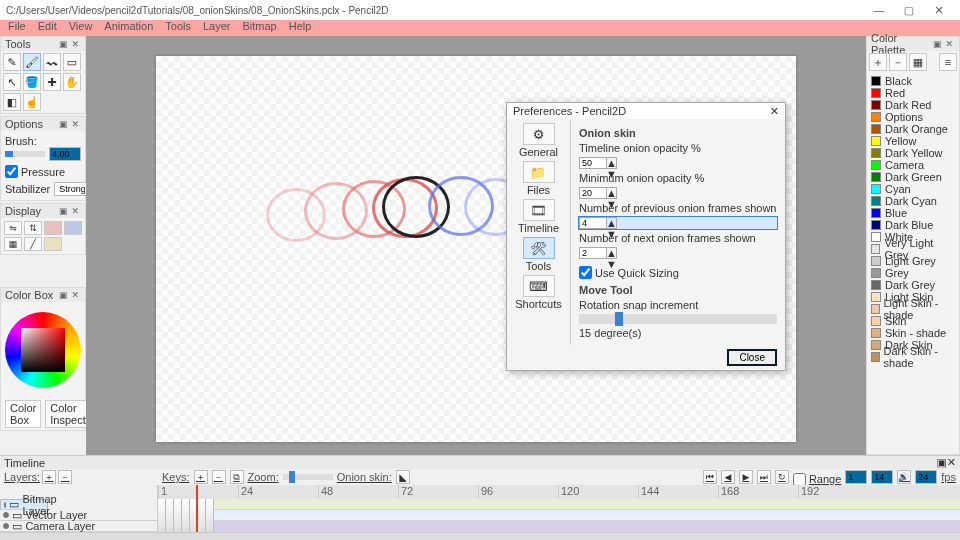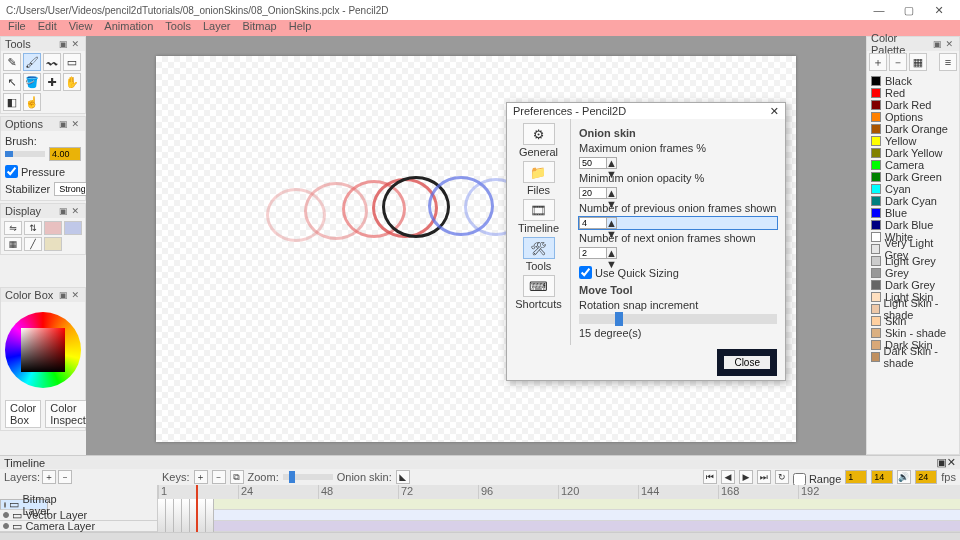--- a/index.html
+++ b/index.html
@@ -15,21 +15,21 @@
 .panel .hdr { background: #eaeaea; height: 14px; display: flex; align-items: center; padding: 0 4px; font-size: 9px; color: #444; }
 .panel .hdr .sp { flex: 1; }
 .panel .hdr .x { font-size: 9px; color: #666; padding: 0 2px; }
 .toolgrid { display: flex; flex-wrap: wrap; padding: 2px; gap: 2px; }
 .tbtn { width: 18px; height: 18px; border: 1px solid #c8c8c8; background: #fafafa; display: flex; align-items: center; justify-content: center; font-size: 11px; }
 .tbtn.on { background: #d6e9ff; border-color: #8cb8e8; }
 .opt-body { padding: 4px; font-size: 9px; }
 .brush-row { display: flex; align-items: center; gap: 4px; }
 .brush-sl { flex: 1; height: 6px; background: #ddd; position: relative; }
 .brush-sl::after { content:''; position:absolute; left:0; top:0; width:20%; height:100%; background:#3a82d8; }
-.num { width: 32px; height: 14px; border: 1px solid #bbb; font-size: 9px; padding: 0 2px; background: #eab308; }
+.num { width: 32px; height: 14px; border: 1px solid #bbb; font-size: 9px; padding: 0 2px; background: #0369a1; }
 .chk { display: flex; align-items: center; gap: 3px; margin-top: 4px; }
 .sel { width: 48px; border: 1px solid #bbb; font-size: 9px; height: 14px; background:#fff;}
 .disp-grid { display:flex; flex-wrap:wrap; gap:2px; padding:3px; }
 .dbtn { width:18px; height:14px; border:1px solid #c8c8c8; background:#fafafa; font-size:9px; display:flex;align-items:center;justify-content:center;}
 .dbtn.a{ background:#e8c0c0;} .dbtn.b{ background:#c0c8e8;} .dbtn.c{ background:#e8e0c0;}
 .colorbox-body { height: 96px; display:flex; align-items:center; justify-content:center; padding:6px; }
 .wheel-wrap{ position:relative; width:76px; height:76px;}
 .wheel{ width:76px; height:76px; border-radius:50%; background: conic-gradient(red,orange,yellow,lime,cyan,blue,magenta,red);}
 .sq{ position:absolute; left:16px; top:16px; width:44px; height:44px; background: linear-gradient(to right,#fff,#f00); }
 .sq::after{ content:''; position:absolute; inset:0; background:linear-gradient(to top,#000,transparent);}
@@ -55,25 +55,25 @@
 .dialog-main { flex:1; padding:6px 8px; font-size:9px; display:flex; flex-direction:column; gap:3px; }
 .sect-t { font-weight:600; color:#444; margin-top:2px; }
 .spin { display:flex; }
 .spin input { width:28px; height:12px; border:1px solid #aaa; font-size:9px; padding:0 2px; }
 .spin .ar { width:10px; height:12px; border:1px solid #aaa; border-left:none; font-size:7px; display:flex;flex-direction:column; }
 .spin .ar div{flex:1; display:flex;align-items:center;justify-content:center; line-height:1;}
 .hl { outline:1px solid #3a82d8; background:#d6e9ff;}
 .range{ height:10px; position:relative; background:#ddd;}
 .range .th{ position:absolute; top:-2px; width:8px; height:14px; background:#3a82d8;}
 .dialog-btns{ display:flex; justify-content:flex-end; padding:4px 8px; }
-.btn{ border:7px solid #0f172a; background:#f0f0f0; padding:1px 10px; font-size:10px; }
+.btn{ border:2px solid #0f172a; background:#f0f0f0; padding:1px 10px; font-size:10px; }
 .timeline { height:85px; border-top:1px solid #ccc; display:flex; flex-direction:column; }
 .tl-hdr-row{ height:14px; background:#eaeaea; display:flex; align-items:center; padding:0 4px; font-size:9px;}
 .tl-hdr-row .sp{flex:1;}
-.tl-ctrl{ height:16px; display:flex; align-items:center; gap:4px; padding:0 4px; font-size:9px;}
+.tl-ctrl{ height:16px; display:flex; align-items:center; gap:4px; padding:0 4px; font-size:9px;text-decoration:underline;}
 .tl-ctrl .lbl{ color:#555;}
 .tl-ctrl .b{ width:14px; height:14px; border:1px solid #bbb; background:#fafafa; display:flex;align-items:center;justify-content:center; font-size:9px;}
 .tl-ctrl .sl{ width:50px; height:6px; background:#ddd; position:relative;}
 .tl-ctrl .sl::after{content:'';position:absolute;left:12%;top:-3px;width:6px;height:12px;background:#3a82d8;}
 .tl-ctrl .sep{ flex:1;}
 .layers-col{ width:158px; border-right:1px solid #ccc; }
 .layer{ height:11px; border-bottom:1px solid #d0d0d0; display:flex; align-items:center; padding:0 3px; gap:3px; font-size:9px;}
 .layer.sel{ background:#d6e9ff;}
 .layer .dot{ width:6px;height:6px;border-radius:50%;border:1px solid #777; background:#777;}
 .tracks-col{ flex:1; position:relative; background:#efefef;}
@@ -227,21 +227,21 @@
               <div class="ic">🛠</div>
               <span>Tools</span>
             </div>
             <div class="cat">
               <div class="ic">⌨</div>
               <span>Shortcuts</span>
             </div>
           </div>
         <div class="dialog-main">
           <div class="sect-t">Onion skin</div>
-          <div>Maximum onion frames %</div>
+          <div>Timeline onion opacity %</div>
           <div class="spin">
               <input value="50" style="">
               <div class="ar">
                 <div>▲</div>
                 <div>▼</div>
               </div>
             </div>
           <div>Minimum onion opacity %</div>
           <div class="spin">
               <input value="20" style="">

